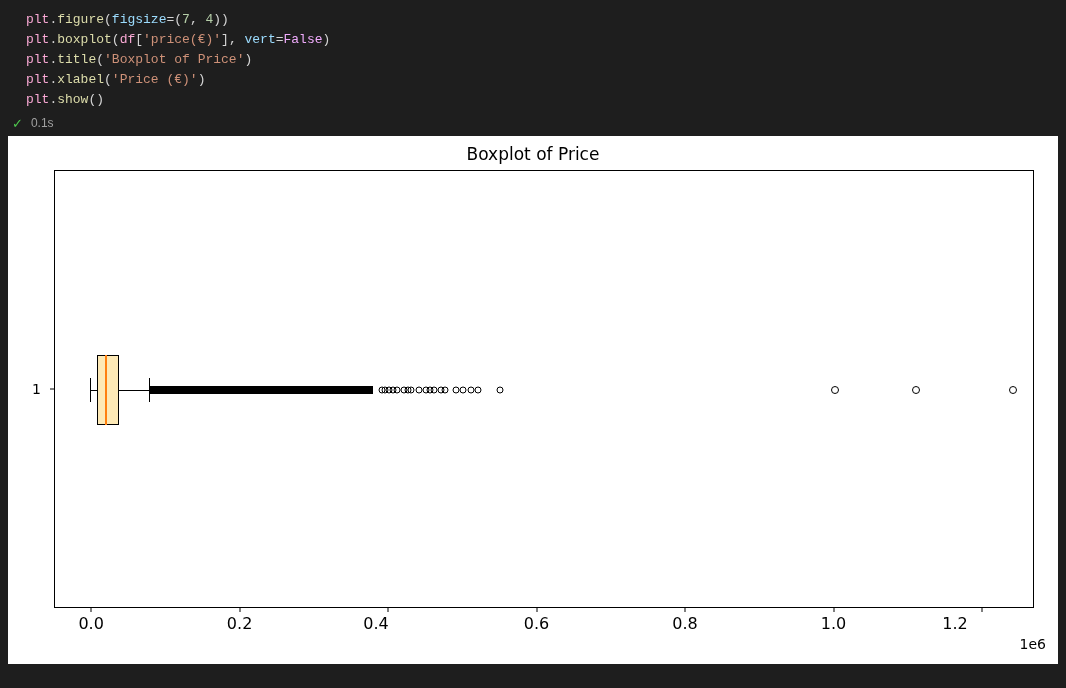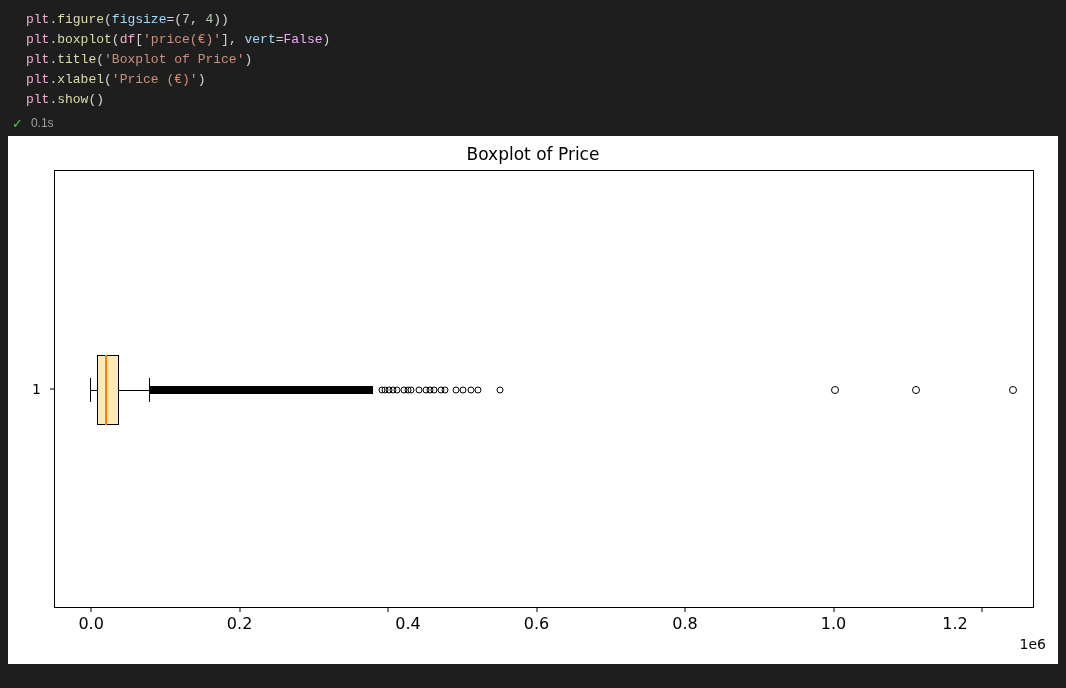--- a/index.html
+++ b/index.html
@@ -216,21 +216,21 @@
 
     <div class="ytick-mark" style="top:253px;"></div>
     <div class="ytick-label" style="top:253px;">1</div>
 
     <div class="offset-text">1e6</div>
   <div class="xtick-mark" style="left: 83.1212px;"></div>
       <div class="xtick-label" style="left: 83.1212px;">0.0</div>
       <div class="xtick-mark" style="left: 231.606px;"></div>
       <div class="xtick-label" style="left: 231.606px;">0.2</div>
       <div class="xtick-mark" style="left: 380.091px;"></div>
-      <div class="xtick-label" style="left: 400px;">0.4</div>
+      <div class="xtick-label" style="left: 368px;">0.4</div>
       <div class="xtick-mark" style="left: 528.576px;"></div>
       <div class="xtick-label" style="left: 528.576px;">0.6</div>
       <div class="xtick-mark" style="left: 677.061px;"></div>
       <div class="xtick-label" style="left: 677.061px;">0.8</div>
       <div class="xtick-mark" style="left: 825.545px;"></div>
       <div class="xtick-label" style="left: 825.545px;">1.0</div>
       <div class="xtick-mark" style="left: 974.03px;"></div>
       <div class="xtick-label" style="left: 947px;">1.2</div>
     </div>
 </div>

